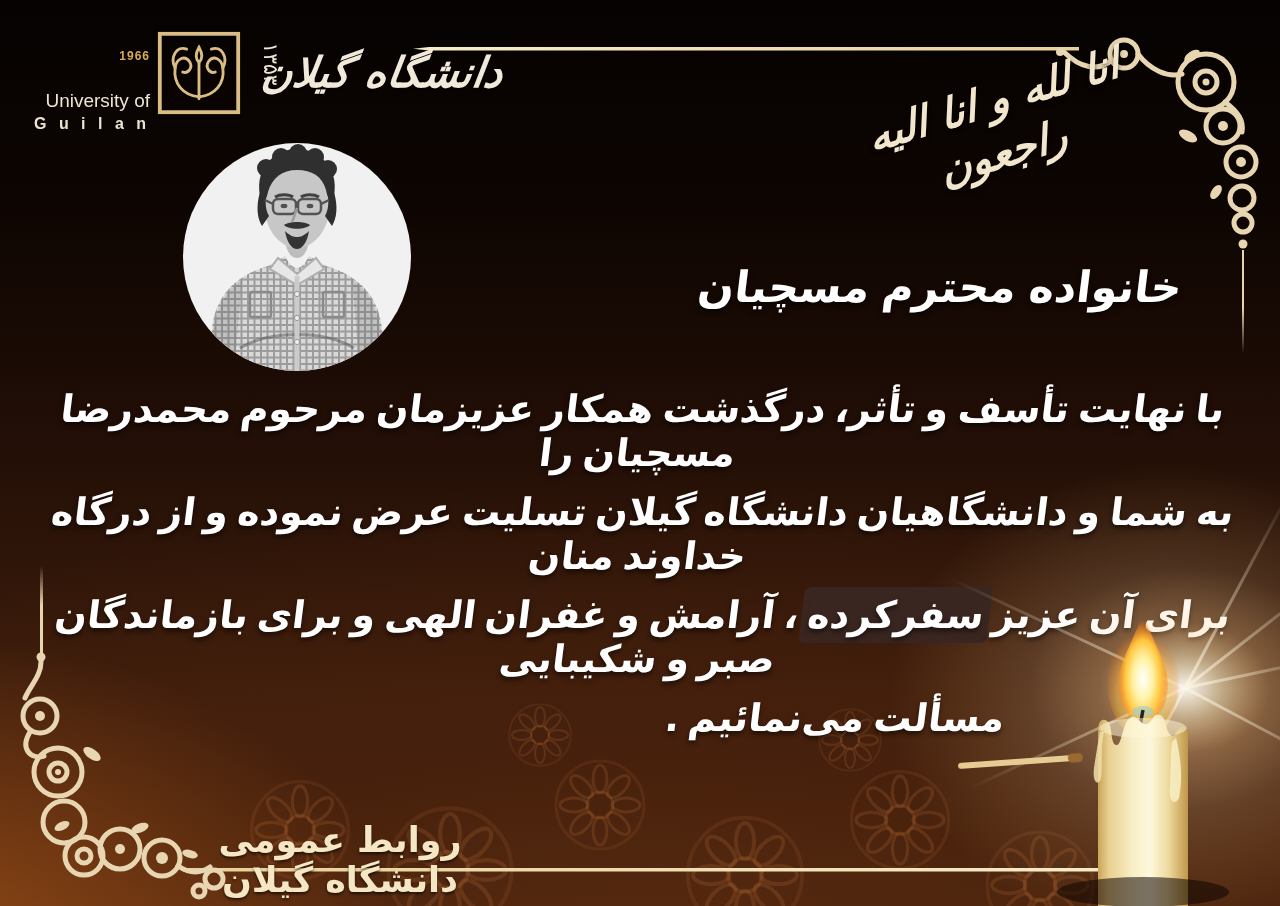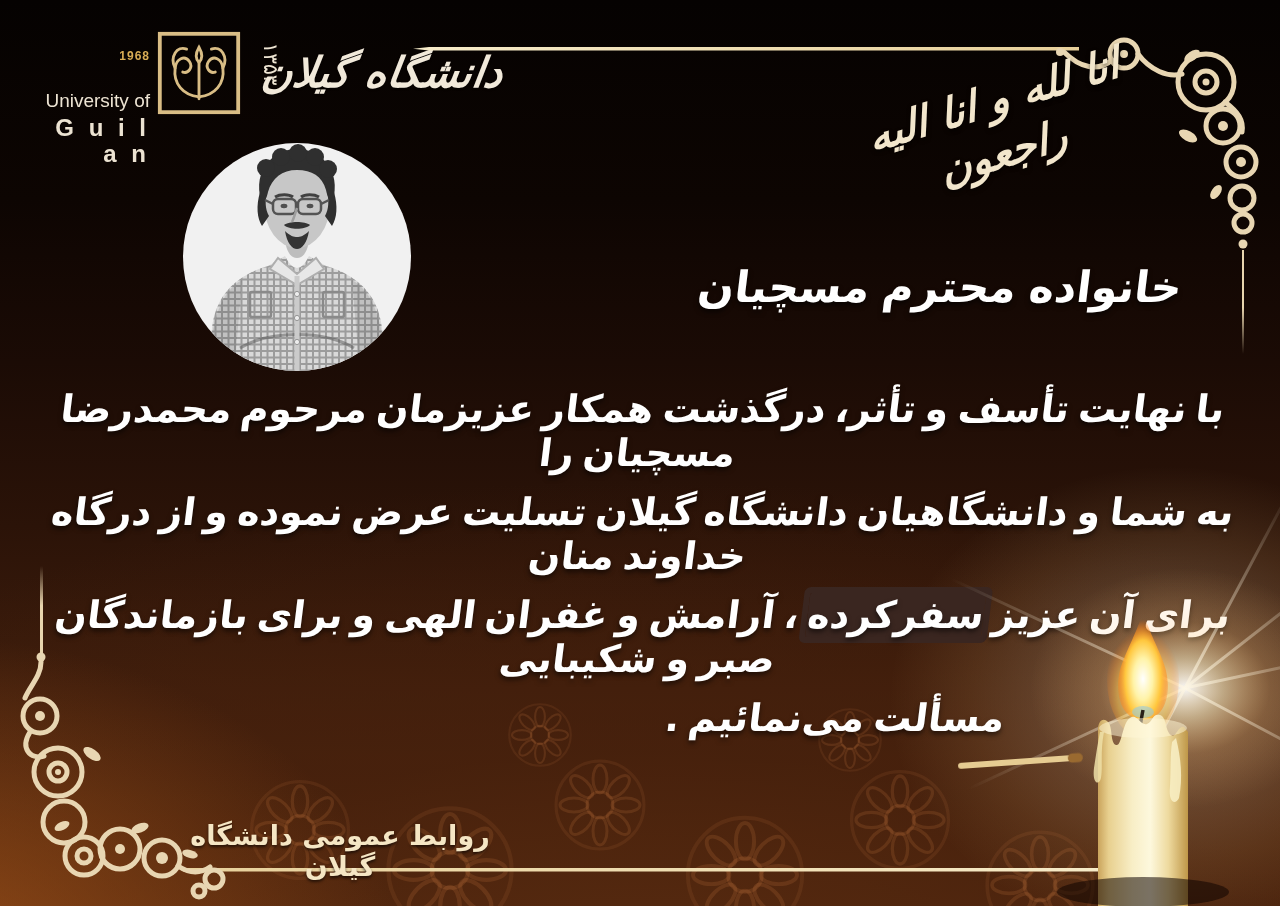--- a/index.html
+++ b/index.html
@@ -12,21 +12,21 @@
       radial-gradient(1500px 820px at 640px 1120px, #5c2d11 8%, rgba(72,33,12,0.65) 45%, rgba(72,33,12,0) 78%),
       linear-gradient(180deg,#050201 0%,#0d0502 22%,#1b0b05 40%,#2b1308 58%,#3e1d0c 76%,#4f260e 100%);
   }
   .abs{position:absolute;}
   .fa{direction:rtl;unicode-bidi:isolate;}
 
   
   .logo-en{left:30px;top:50px;width:120px;text-align:right;color:#ece3d2;line-height:1.1;}
   .logo-year{color:#d8ac55;font-size:12px;font-weight:bold;letter-spacing:1px;font-family:"Liberation Sans",sans-serif;}
   .logo-en1{font-size:19px;font-family:"Liberation Sans",sans-serif;margin-top:28px;}
-  .logo-en2{font-size:24px;font-weight:bold;letter-spacing:4px;font-family:"Liberation Sans",sans-serif;margin-top:3px;}
+  .logo-en2{font-size:16px;font-weight:bold;letter-spacing:4px;font-family:"Liberation Sans",sans-serif;margin-top:3px;}
   .logo-year-fa{left:236px;top:52px;color:#efe6d4;font-size:20px;transform:rotate(90deg);transform-origin:center;width:70px;text-align:center;}
   .logo-name-fa{left:262px;top:48px;color:#f1e9da;font-size:42px;font-weight:bold;font-style:italic;transform:skewX(-8deg);text-shadow:0 1px 2px rgba(0,0,0,.6);}
 
   
   .line-top{left:413px;top:47px;width:666px;height:3.5px;
     background:linear-gradient(90deg,#f7ecca,#e7d09a);
     clip-path:polygon(0 50%, 16px 0, 100% 0, 100% 100%, 16px 100%);}
   .line-bottom{left:183px;top:868px;width:977px;height:3.5px;
     background:linear-gradient(90deg,#e7d09a,#f7ecca);
     clip-path:polygon(0 0, calc(100% - 16px) 0, 100% 50%, calc(100% - 16px) 100%, 0 100%);}
@@ -46,21 +46,21 @@
   .body-line{color:#fff;font-size:38px;font-weight:bold;text-align:center;word-spacing:-4px;
     transform:skewX(-7deg);text-shadow:0 3px 5px rgba(0,0,0,.55);}
   .bl1{left:30px;right:30px;top:387px;}
   .bl2{left:28px;right:28px;top:490px;}
   .bl3{left:28px;right:28px;top:593px;}
   .bl4{left:430px;right:40px;top:696px;}
   .hl-patch{background:#3a2620;box-shadow:0 0 0 6px #3a2620;border-radius:2px;}
 
   
   .footer-text{left:170px;top:820px;width:340px;text-align:center;color:#f5e6c4;
-    font-size:27px;font-weight:bold;text-shadow:0 2px 3px rgba(0,0,0,.6);}
+    font-size:35px;font-weight:bold;text-shadow:0 2px 3px rgba(0,0,0,.6);}
 
   svg{overflow:visible;display:block;}
 </style>
 </head>
 <body>
 
 <svg class="abs" style="left:0;top:640px;" width="1280" height="266" viewBox="0 0 1280 266">
   <defs>
     <g id="fl" stroke="#e08a4a" stroke-opacity="0.16" fill="none" stroke-width="3">
       <circle r="13"></circle>
@@ -95,21 +95,21 @@
   <use href="#fl" transform="translate(450,230) scale(1.4)"></use>
   <use href="#fl" transform="translate(600,165) scale(1.0)"></use>
   <use href="#fl" transform="translate(745,235) scale(1.3)"></use>
   <use href="#fl" transform="translate(900,180) scale(1.1)"></use>
   <use href="#fl" transform="translate(1040,245) scale(1.2)"></use>
   <use href="#fl" transform="translate(540,95) scale(0.7)"></use>
   <use href="#fl" transform="translate(850,100) scale(0.7)"></use>
 </svg>
 
 <div class="abs logo-en">
-  <div class="logo-year">1968</div>
+  <div class="logo-year">1966</div>
   <div class="logo-en1">University of</div>
   <div class="logo-en2">G u i l a n</div>
 </div>
 
 <svg class="abs" style="left:156px;top:28px;" width="86" height="90" viewBox="0 0 90 90">
   <rect x="4" y="4" width="82" height="82" fill="none" stroke="#d9bd85" stroke-width="4"></rect>
   <g fill="none" stroke="#d9bd85" stroke-width="3" stroke-linecap="round">
     <path d="M45 18 C41 25 41 30 45 34 C49 30 49 25 45 18 Z"></path>
     <path d="M45 34 L45 72"></path>
     <path d="M45 70 C28 68 18 56 20 40 C21 30 30 26 35 33 C39 39 34 46 28 44"></path>

